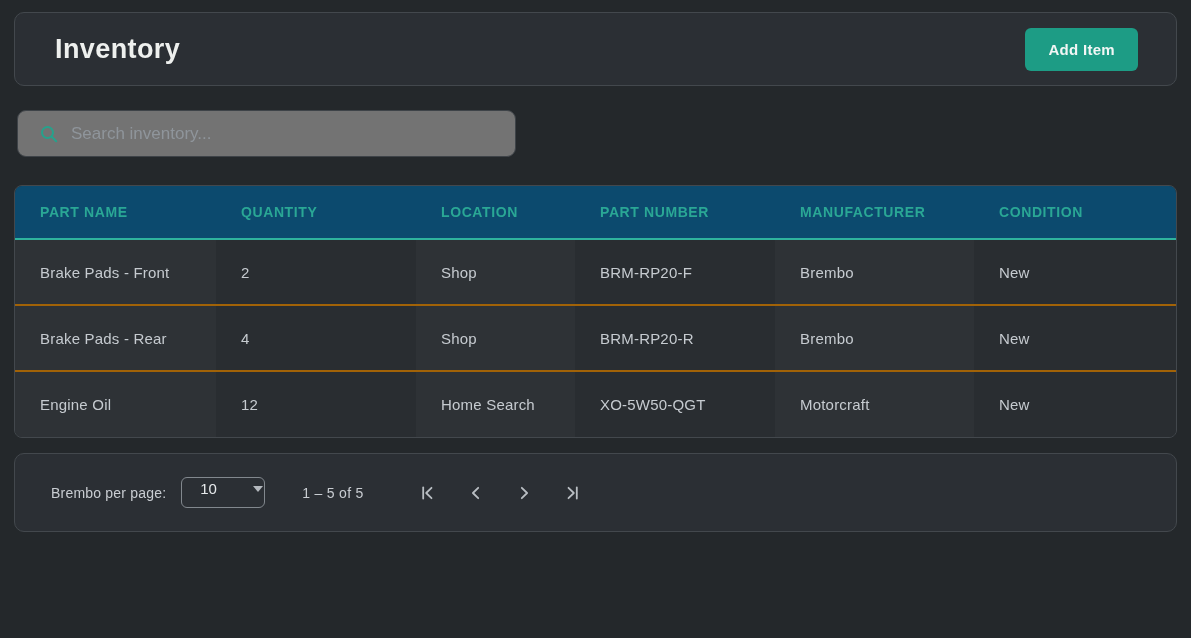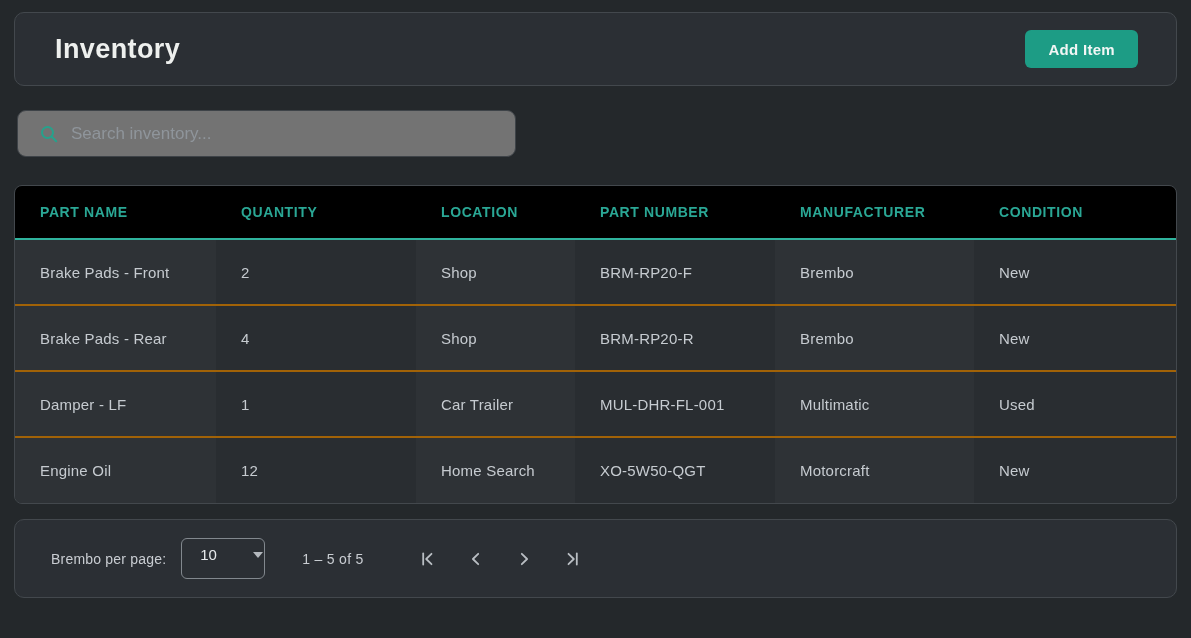--- a/index.html
+++ b/index.html
@@ -31,21 +31,21 @@
   }
   .add-btn {
     background: #1d9c85;
     color: #f2f6f5;
     border: none;
     border-radius: 6px;
     font-family: inherit;
     font-size: 15px;
     font-weight: 700;
     padding: 0 23px;
-    height: 38px;
+    height: 43px;
     cursor: pointer;
     letter-spacing: 0.3px;
   }
   
   .search-box {
     margin-top: 24px;
     width: 499px;
     height: 47px;
     background: #737373;
     border: 1px solid #3e4348;
@@ -76,21 +76,21 @@
     background: #2c3034;
   }
   table {
     width: 100%;
     border-collapse: collapse;
     table-layout: fixed;
   }
   col.c1 { width: 201px; } col.c2 { width: 200px; } col.c3 { width: 159px; }
   col.c4 { width: 200px; } col.c5 { width: 199px; } col.c6 { width: 202px; }
   thead th {
-    background: #000000;
+    background: #0c4a6e;
     color: #2aa795;
     font-size: 14px;
     font-weight: 700;
     letter-spacing: 0.6px;
     text-align: left;
     padding: 0 10px 0 25px;
     height: 53px;
     border-bottom: 2px solid #2fb39d;
   }
   tbody td {
@@ -108,21 +108,21 @@
     margin-top: 15px;
     height: 79px;
     display: flex;
     align-items: center;
     padding: 0 24px 0 36px;
   }
   .ipp-label { color: #c9cdd2; font-size: 14px; letter-spacing: 0.2px; }
   .ipp-select {
     margin-left: 15px;
     width: 84px;
-    height: 41px;
+    height: 31px;
     border: 1px solid #82888e;
     border-radius: 6px;
     background: transparent;
     display: flex;
     align-items: center;
     justify-content: space-between;
     padding: 0 14px 8px 18px;
     cursor: pointer;
     gap: 36px;
   }
@@ -196,28 +196,20 @@
         </tr>
         <tr>
           <td>Brake Pads - Rear</td>
           <td>4</td>
           <td>Shop</td>
           <td>BRM-RP20-R</td>
           <td>Brembo</td>
           <td>New</td>
         </tr>
         <tr>
-          <td>Damper - LF</td>
-          <td>1</td>
-          <td>Car Trailer</td>
-          <td>MUL-DHR-FL-001</td>
-          <td>Multimatic</td>
-          <td>Used</td>
-        </tr>
-        <tr>
           <td>Engine Oil</td>
           <td>12</td>
           <td>Home Search</td>
           <td>XO-5W50-QGT</td>
           <td>Motorcraft</td>
           <td>New</td>
         </tr>
       </tbody>
   </table>
 </div>

